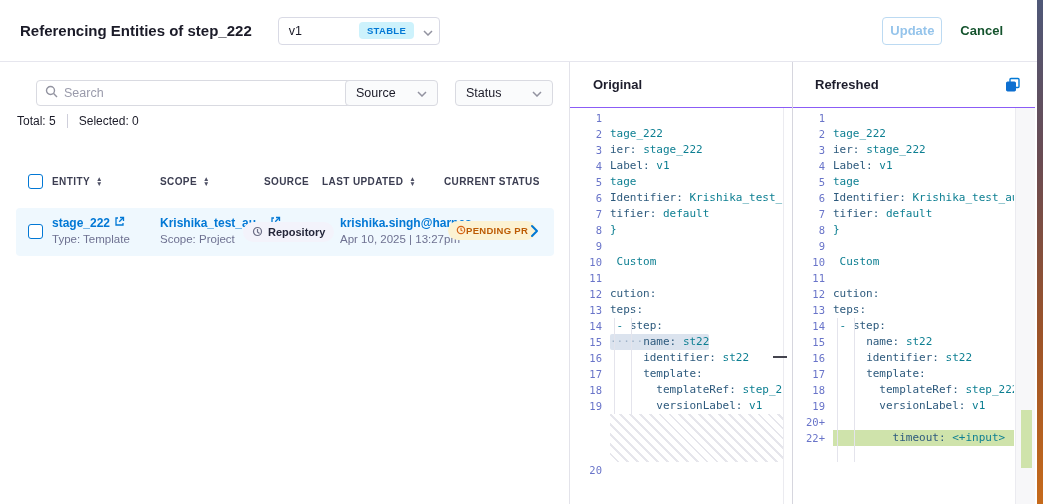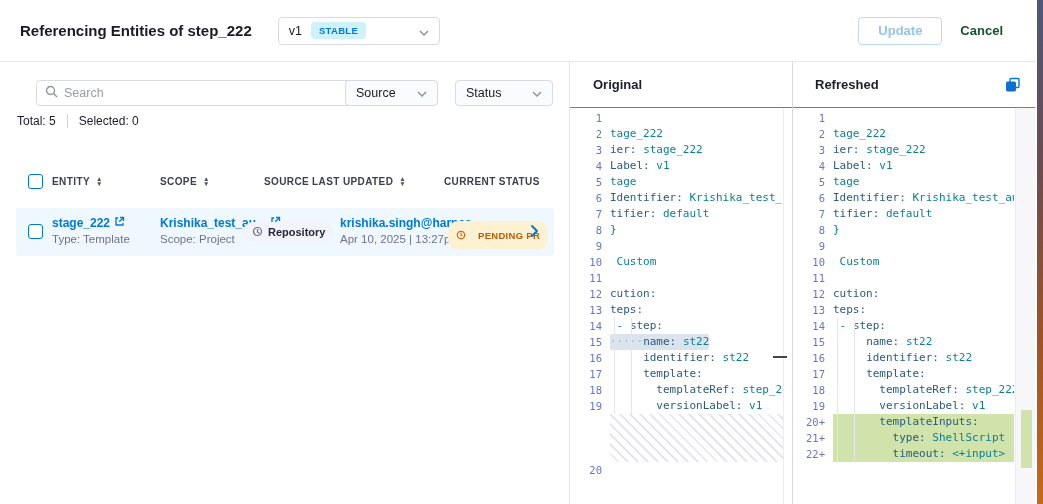--- a/index.html
+++ b/index.html
@@ -7,23 +7,23 @@
   .screen { position:relative; width:1043px; height:504px; overflow:hidden; background:#fff; }
 
   
   .topbar { position:absolute; top:0; left:0; right:0; height:62px; background:#fff;
             border-bottom:1px solid #e6e6ee; display:flex; align-items:center; z-index:5; }
   .page-title { margin-left:20px; font-size:15px; font-weight:bold; color:#1b1b28; }
   .version-select { margin-left:26px; width:162px; height:28px; border:1px solid #d9dae5; border-radius:4px;
                     display:flex; align-items:center; padding:0 10px; gap:9px; cursor:pointer; background:#fff; }
   .version-label { font-size:12.5px; color:#1b1b28; }
   .badge-stable { background:#cdf2fc; color:#0278d5; font-size:9.5px; font-weight:bold;
-                  padding:3px 8px; border-radius:4px; letter-spacing:.3px; }
+                  padding:3px 8px; border-radius:4px; letter-spacing:.3px;margin-left:48px; }
   .version-select .chev { margin-left:auto; }
-  .btn-update { margin-left:auto; width:84px; height:28px; border:1px solid #bcdaf2; border-radius:4px;
+  .btn-update { margin-left:auto; width:60px; height:28px; border:1px solid #bcdaf2; border-radius:4px;
                 background:#fff; color:#95c4eb; font-weight:bold; font-size:13px;
                 display:flex; align-items:center; justify-content:center; cursor:default; }
   .btn-cancel { margin:0 40px 0 18px; color:#14532d; font-weight:bold; font-size:13px; cursor:pointer; }
 
   
   .left { position:absolute; top:62px; left:0; width:570px; bottom:0; background:#fff;
           border-right:1px solid #e3e3ea; }
   .search-box { position:absolute; left:16px; top:18px; width:316px; height:26px; border:1px solid #d9dae1;
                 border-radius:4px; display:flex; align-items:center; padding:0 8px; gap:6px; background:#fff;margin-left:20px; }
   .search-box input { border:none; outline:none; flex:1; font-size:12.5px; color:#1b1b28;
@@ -45,22 +45,22 @@
 
   .checkbox { width:15px; height:15px; border:1.6px solid #0278d5; border-radius:3px; background:#fff; cursor:pointer; }
 
   .row { position:absolute; left:16px; top:146px; width:538px; height:48px; background:#eff8fe;
          border-radius:4px; cursor:pointer; }
   .cell { position:absolute; top:8px; }
   .c1 { font-size:12px; font-weight:bold; color:#0278d5; display:flex; align-items:center; gap:4px; white-space:nowrap; }
   .c2 { font-size:11.5px; color:#6e7191; margin-top:3px; white-space:nowrap; }
   .pill { position:absolute; left:227px; top:14px; height:20px; border-radius:10px; background:#f3f3fb;
           display:flex; align-items:center; gap:5px; padding:0 9px; font-size:11px; font-weight:bold; color:#25273a; }
-  .status-badge { position:absolute; left:432px; top:13px; height:29px; border-radius:10px; background:#fcf2d2;
-                  display:flex; align-items:center; gap:12px; padding:0 8px;
+  .status-badge { position:absolute; left:432px; top:13px; height:19px; border-radius:10px; background:#fcf2d2;
+                  display:flex; align-items:center; gap:0; padding:0 8px;
                   font-size:9.5px; font-weight:bold; color:#bc5b04; letter-spacing:.3px; white-space:nowrap; }
   .row-chev { position:absolute; left:514px; top:16px; cursor:pointer; }
 
   
   .diff { position:absolute; left:570px; top:62px; right:0; bottom:0; background:#fff; }
   .pane { position:absolute; top:0; bottom:0; background:#fff; }
   .pane.orig { left:0; width:223px; border-right:1px solid #d6d6de; }
   .pane.refr { left:223px; width:242px; }
   .pane-h { height:46px; display:flex; align-items:center; padding:0 14px 0 23px;
             font-size:13px; font-weight:bold; color:#1d1d2c; border-bottom:1px solid #8b5cf6; }
@@ -166,21 +166,21 @@
       <div class="th" style="left:144px;">
         <span>SCOPE</span>
         <span class="sort">
             <span>▲</span>
             <span>▼</span>
           </span>
       </div>
       <div class="th" style="left:248px;">
         <span>SOURCE</span>
       </div>
-      <div class="th" style="left:296px;">
+      <div class="th" style="left:306px;">
         <span>LAST UPDATED</span>
         <span class="sort">
             <span>▲</span>
             <span>▼</span>
           </span>
       </div>
       <div class="th" style="left:428px;">
         <span>CURRENT STATUS</span>
       </div>
     </div>
@@ -428,25 +428,20 @@
           <div class="code-line">
             <span class="ln">18</span>
             <span class="lc"><span class="t-w">       </span><span class="t-k">templateRef: </span><span class="t-v">step_222</span></span>
           </div>
           <div class="code-line">
             <span class="ln">19</span>
             <span class="lc"><span class="t-w">       </span><span class="t-k">versionLabel: </span><span class="t-v">v1</span></span>
           </div>
           <div class="code-line add">
             <span class="ln">20+</span>
-            <span class="lc"><span class="t-w">       </span><span class="t-k">templateInputs:</span></span>
-          </div>
-          <div class="code-line add">
-            <span class="ln">21+</span>
-            <span class="lc"><span class="t-w">         </span><span class="t-k">type: </span><span class="t-v">ShellScript</span></span>
           </div>
           <div class="code-line add">
             <span class="ln">22+</span>
             <span class="lc"><span class="t-w">         </span><span class="t-k">timeout: </span><span class="t-v">&lt;+input&gt;</span></span>
           </div>
         </div>
       <div class="guide g1"></div>
       <div class="guide g2"></div>
       <div class="ov-track">
         <div class="ov-mark"></div>

